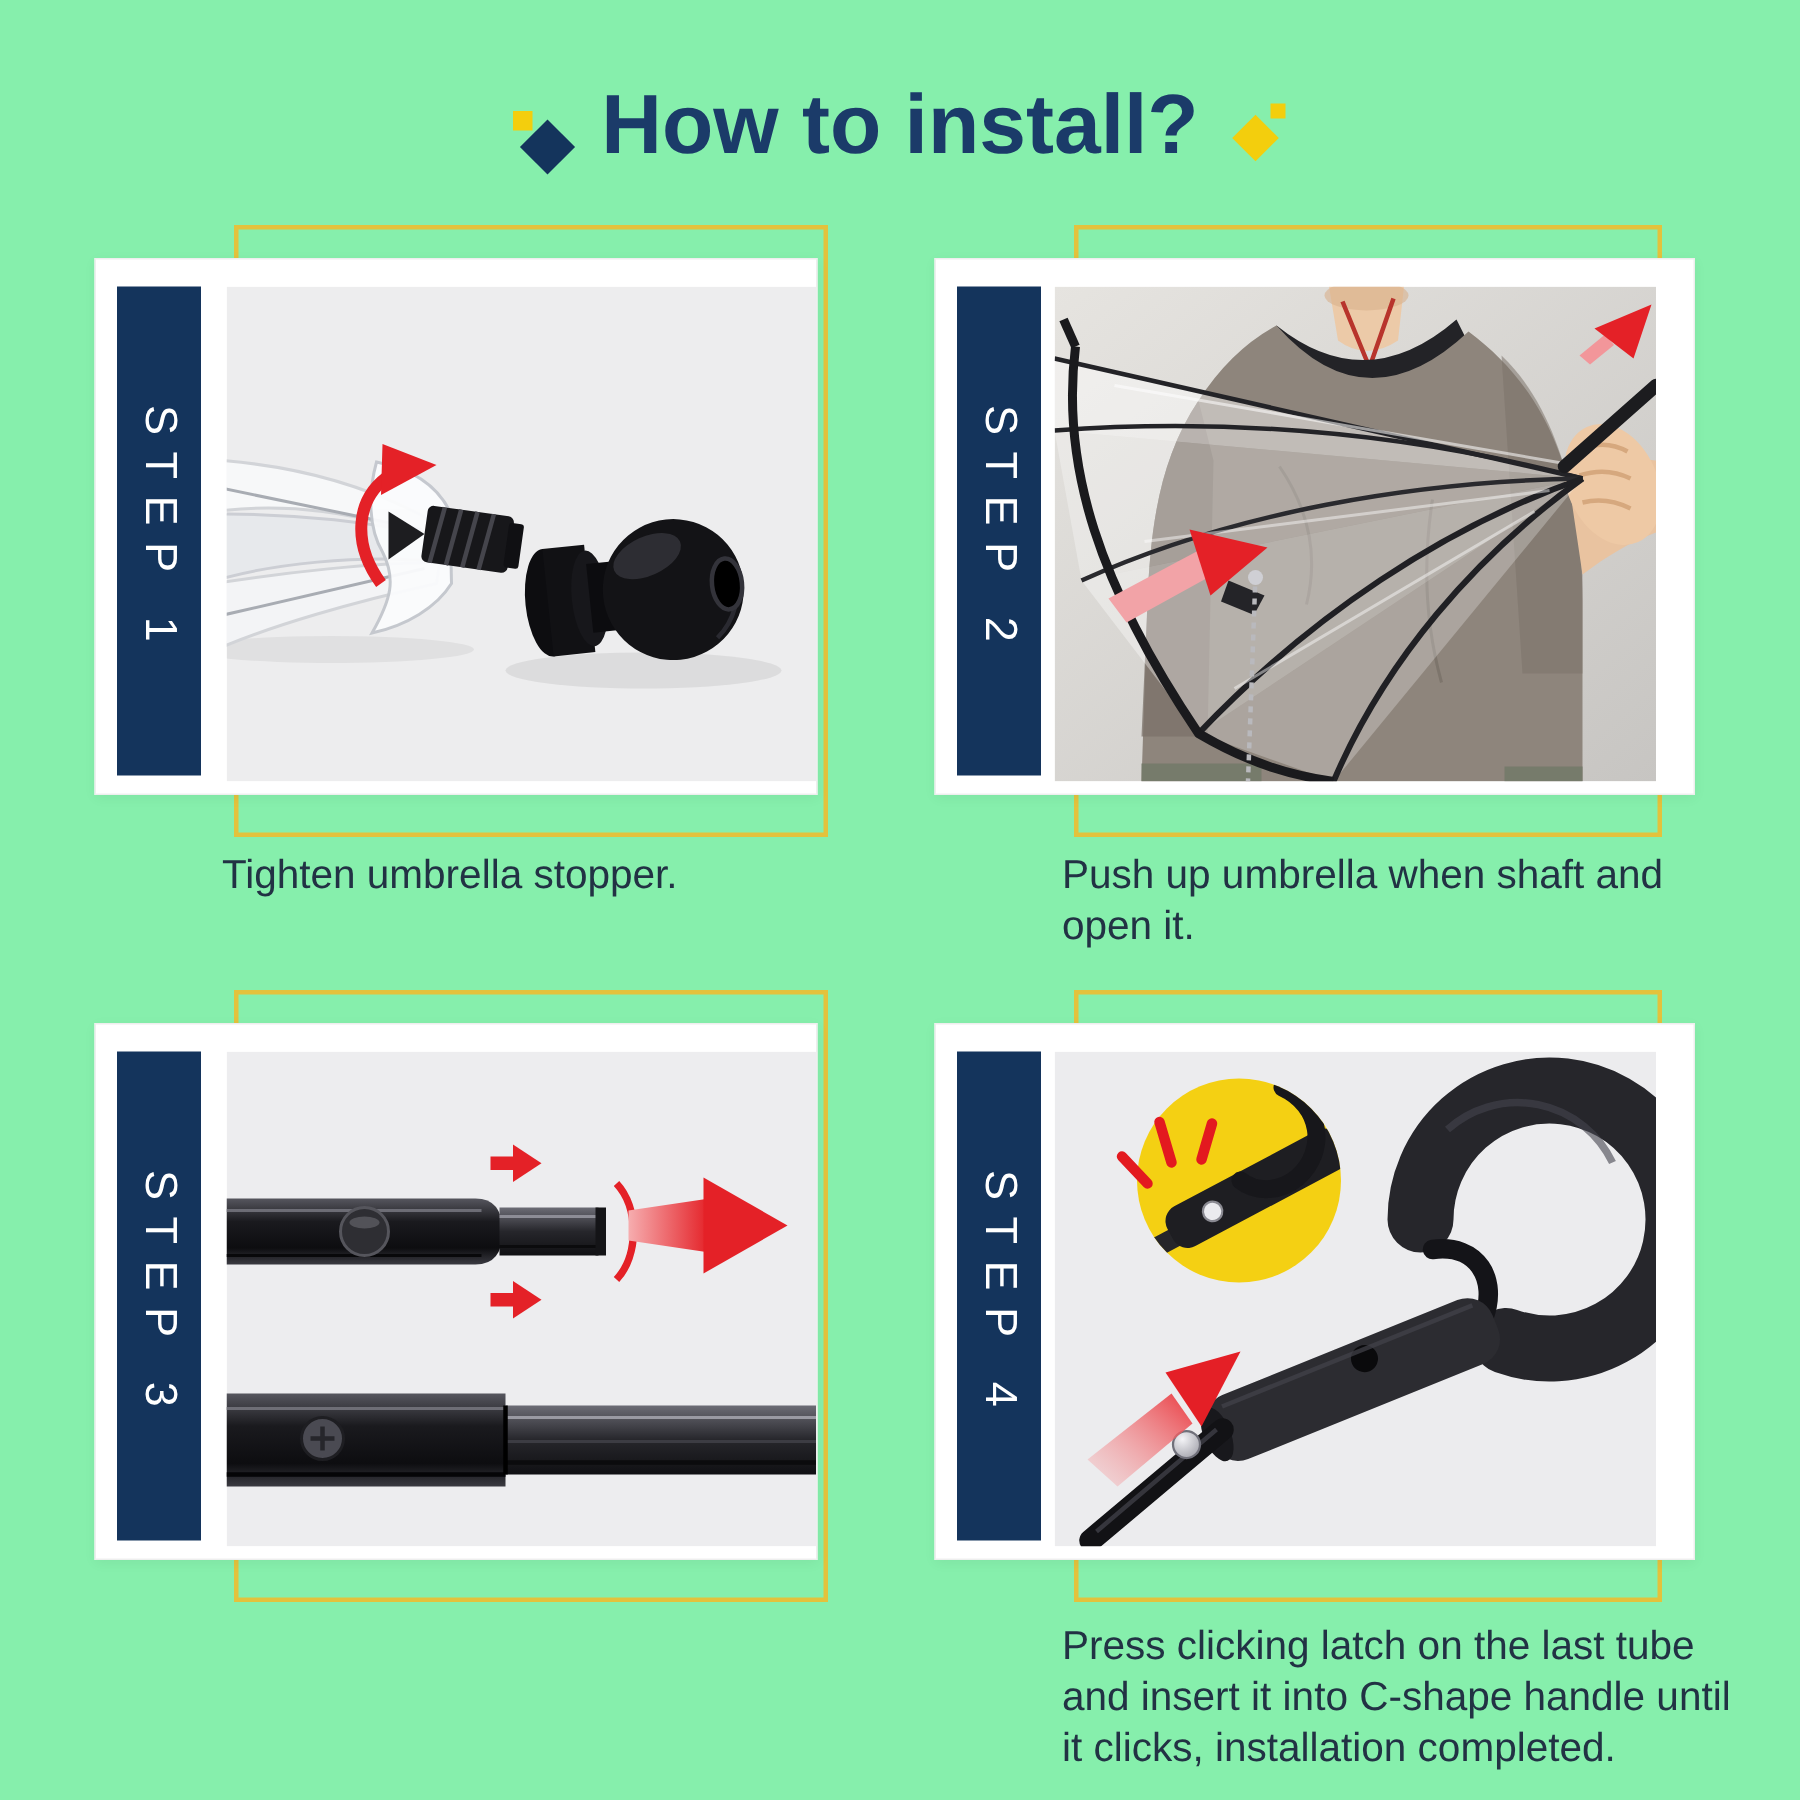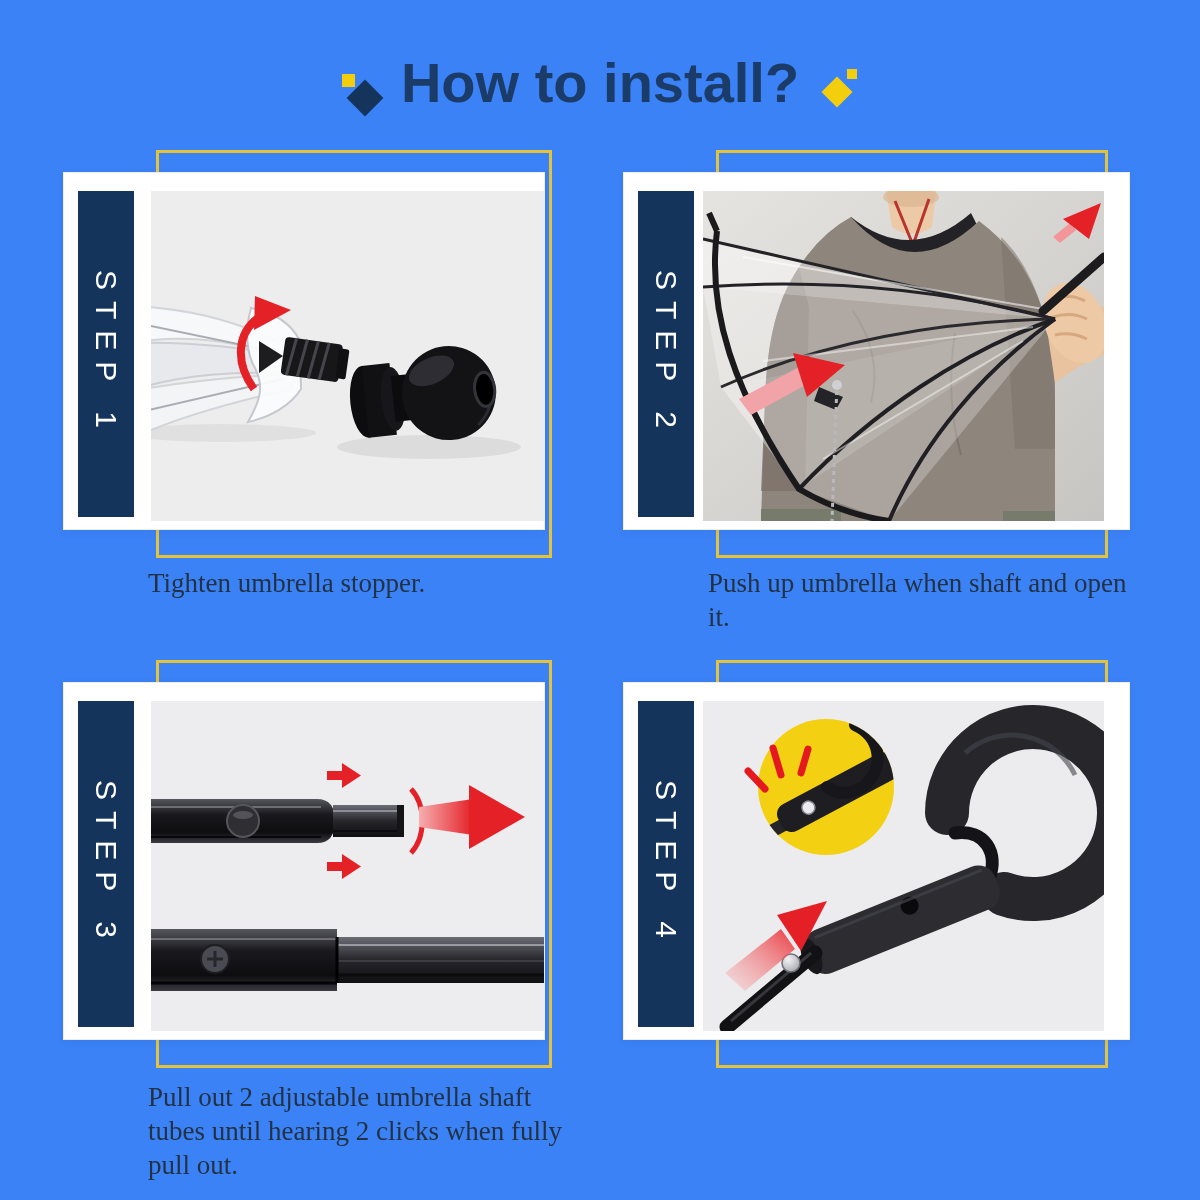--- a/index.html
+++ b/index.html
@@ -1,16 +1,16 @@
 <!DOCTYPE html>
 <html><head>
 <meta charset="utf-8">
 <style>
   html,body{margin:0;padding:0;background:#ffffff;}
-  .page{position:relative;width:1200px;height:1200px;background:#3b82f6;overflow:hidden;
+  .page{position:relative;width:1200px;height:1200px;background:#86efac;overflow:hidden;
         font-family:"Liberation Sans",sans-serif;}
 
   
   .title{position:absolute;left:0;top:50px;width:1200px;text-align:center;
          font-size:56px;font-weight:700;letter-spacing:0px;color:#1b3b69;margin:0;}
   .sq{position:absolute;background:#f3ce0d;}
   .dia{position:absolute;transform:rotate(45deg);}
   .dia-navy{width:26px;height:26px;background:#14345c;left:352px;top:85px;}
   .sq-left{width:13px;height:13px;left:342px;top:74px;}
   .dia-yellow{width:22px;height:22px;background:#f3ce0d;left:826px;top:81px;}
@@ -33,21 +33,21 @@
   .banner{position:absolute;left:14px;top:18px;width:56px;height:326px;background:#14345c;
           display:flex;align-items:center;justify-content:center;}
   .banner span{writing-mode:vertical-rl;color:#ffffff;font-size:30px;letter-spacing:11px;
                font-family:"Liberation Sans",sans-serif;white-space:nowrap;}
 
   .photo{position:absolute;top:18px;overflow:hidden;}
   .photo.left-col{left:87px;width:393px;height:330px;}
   .photo.right-col{left:79px;width:401px;height:330px;}
   .photo svg{display:block;}
 
-  .caption{position:absolute;color:#223244;font-size:27px;line-height:34px;z-index:3;font-family:Liberation Serif, serif;}
+  .caption{position:absolute;color:#223244;font-size:27px;line-height:34px;z-index:3;}
   .caption.c1{left:148px;top:566px;width:420px;}
   .caption.c2{left:708px;top:566px;width:430px;}
   .caption.c3{left:148px;top:1080px;width:440px;}
   .caption.c4{left:708px;top:1080px;width:462px;}
 </style>
 </head>
 <body>
 
 <div class="page">
 
@@ -238,21 +238,20 @@
         <g>
           <rect x="186" y="236" width="212" height="46" fill="url(#mg2)"></rect>
           <line x1="186" y1="244" x2="398" y2="244" stroke="#9a9aa3" stroke-width="2"></line>
           <line x1="186" y1="260" x2="398" y2="260" stroke="#3c3c43" stroke-width="2"></line>
           <line x1="186" y1="274" x2="398" y2="274" stroke="#0b0b0d" stroke-width="3"></line>
           <line x1="186" y1="236" x2="186" y2="282" stroke="#000000" stroke-width="3"></line>
         </g>
       </svg>
     </div>
   </div>
-  <div class="caption c3">Pull out 2 adjustable umbrella shaft tubes until hearing 2 clicks when fully pull out.</div>
 
   <div class="frame p4"></div>
   <div class="card p4">
     <div class="banner">
       <span>STEP 4</span>
     </div>
     <div class="photo right-col">
       <svg width="401" height="330" viewBox="0 0 401 330">
         <defs>
           <radialGradient id="silver4" cx="0.35" cy="0.3" r="1">
@@ -304,14 +303,15 @@
           </g>
           <g stroke="#e3191f" stroke-width="7" stroke-linecap="round">
             <line x1="62" y1="88" x2="45" y2="70"></line>
             <line x1="78" y1="74" x2="70" y2="47"></line>
             <line x1="98" y1="72" x2="105" y2="48"></line>
           </g>
         </g>
       </svg>
     </div>
   </div>
+  <div class="caption c4">Press clicking latch on the last tube and insert it into C-shape handle until it clicks, installation completed.</div>
 
 </div>
 
 </body></html>

